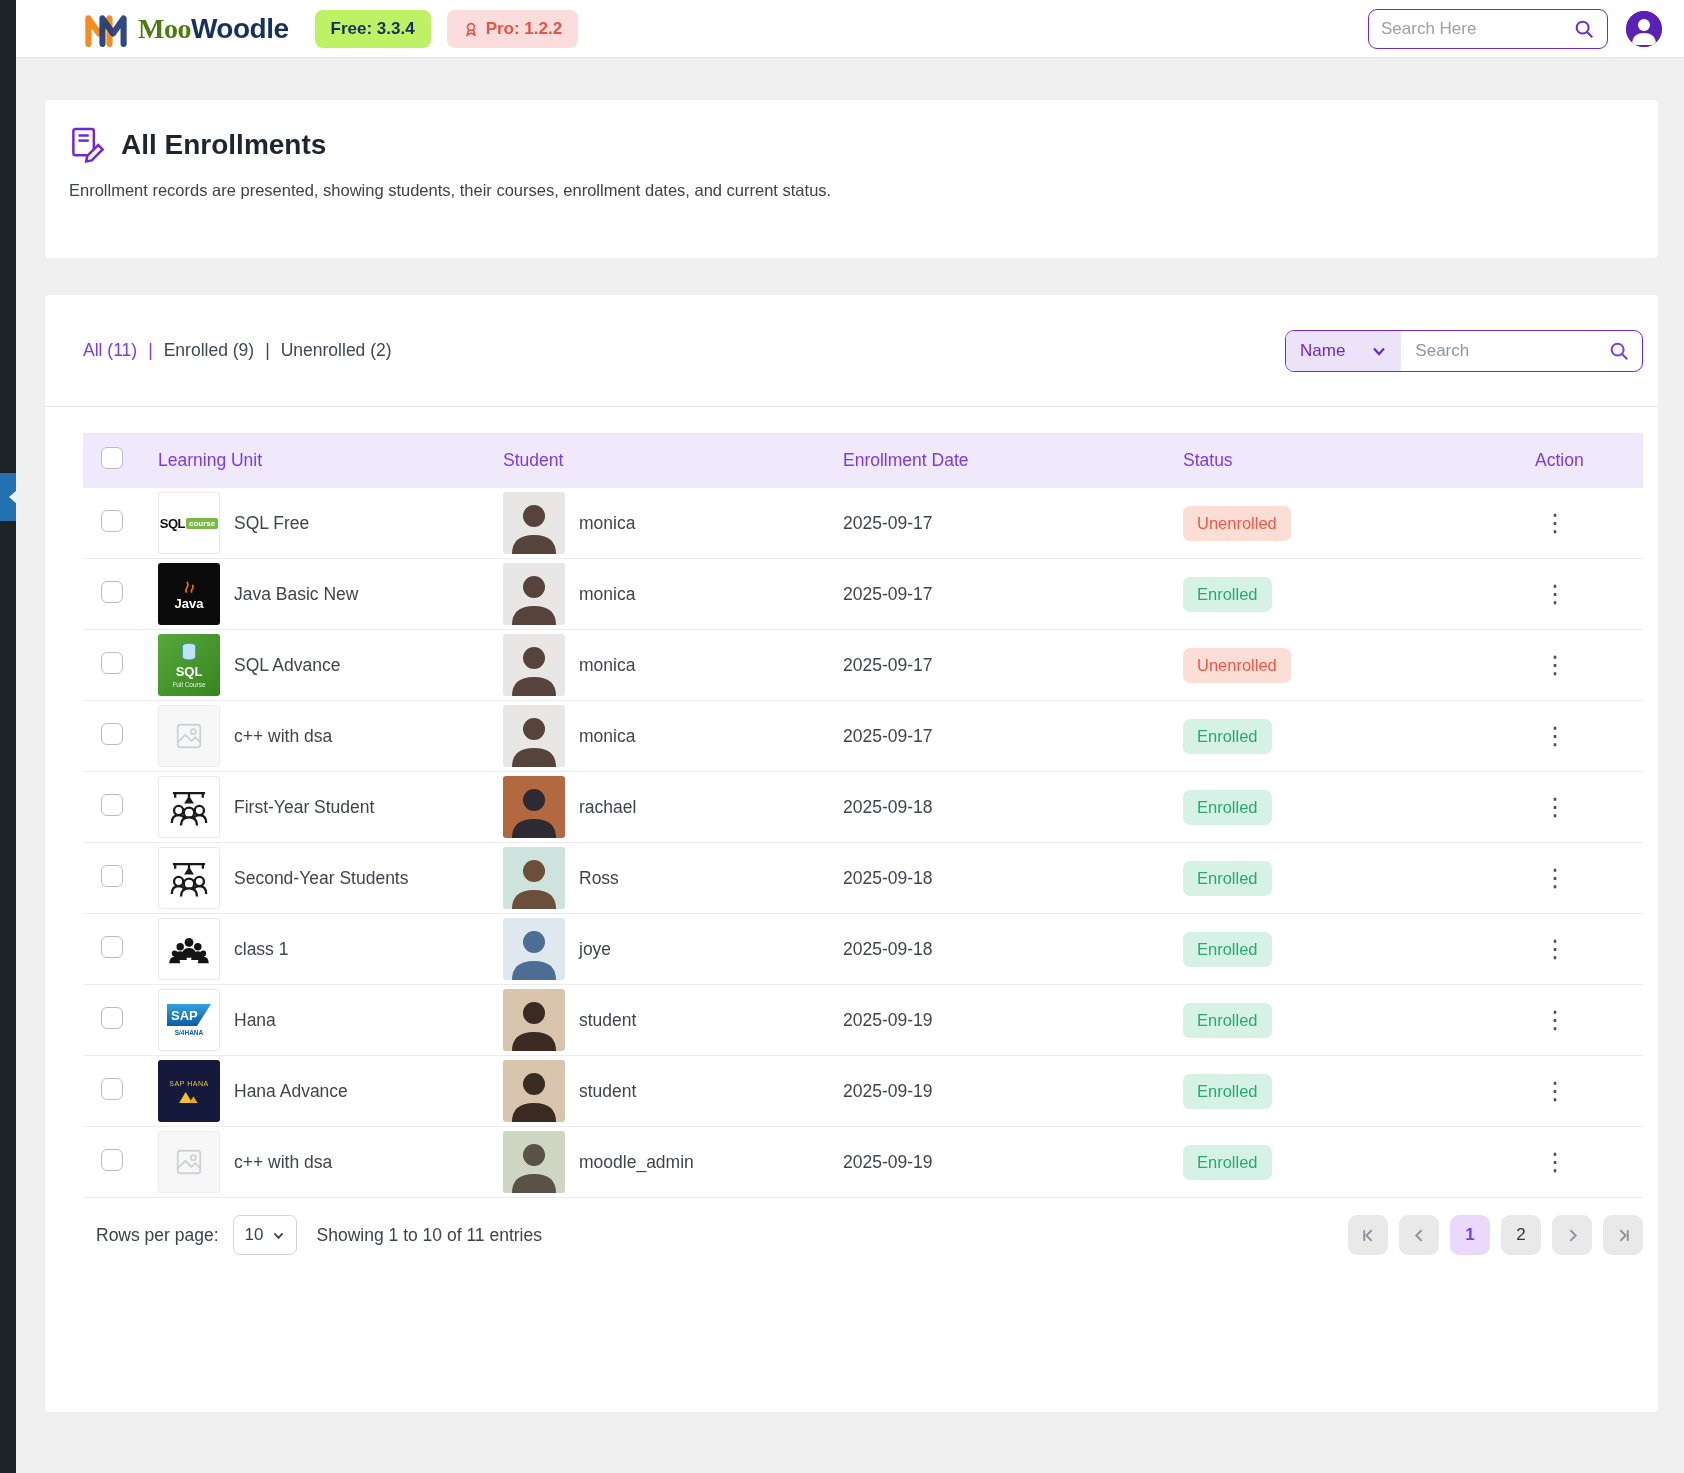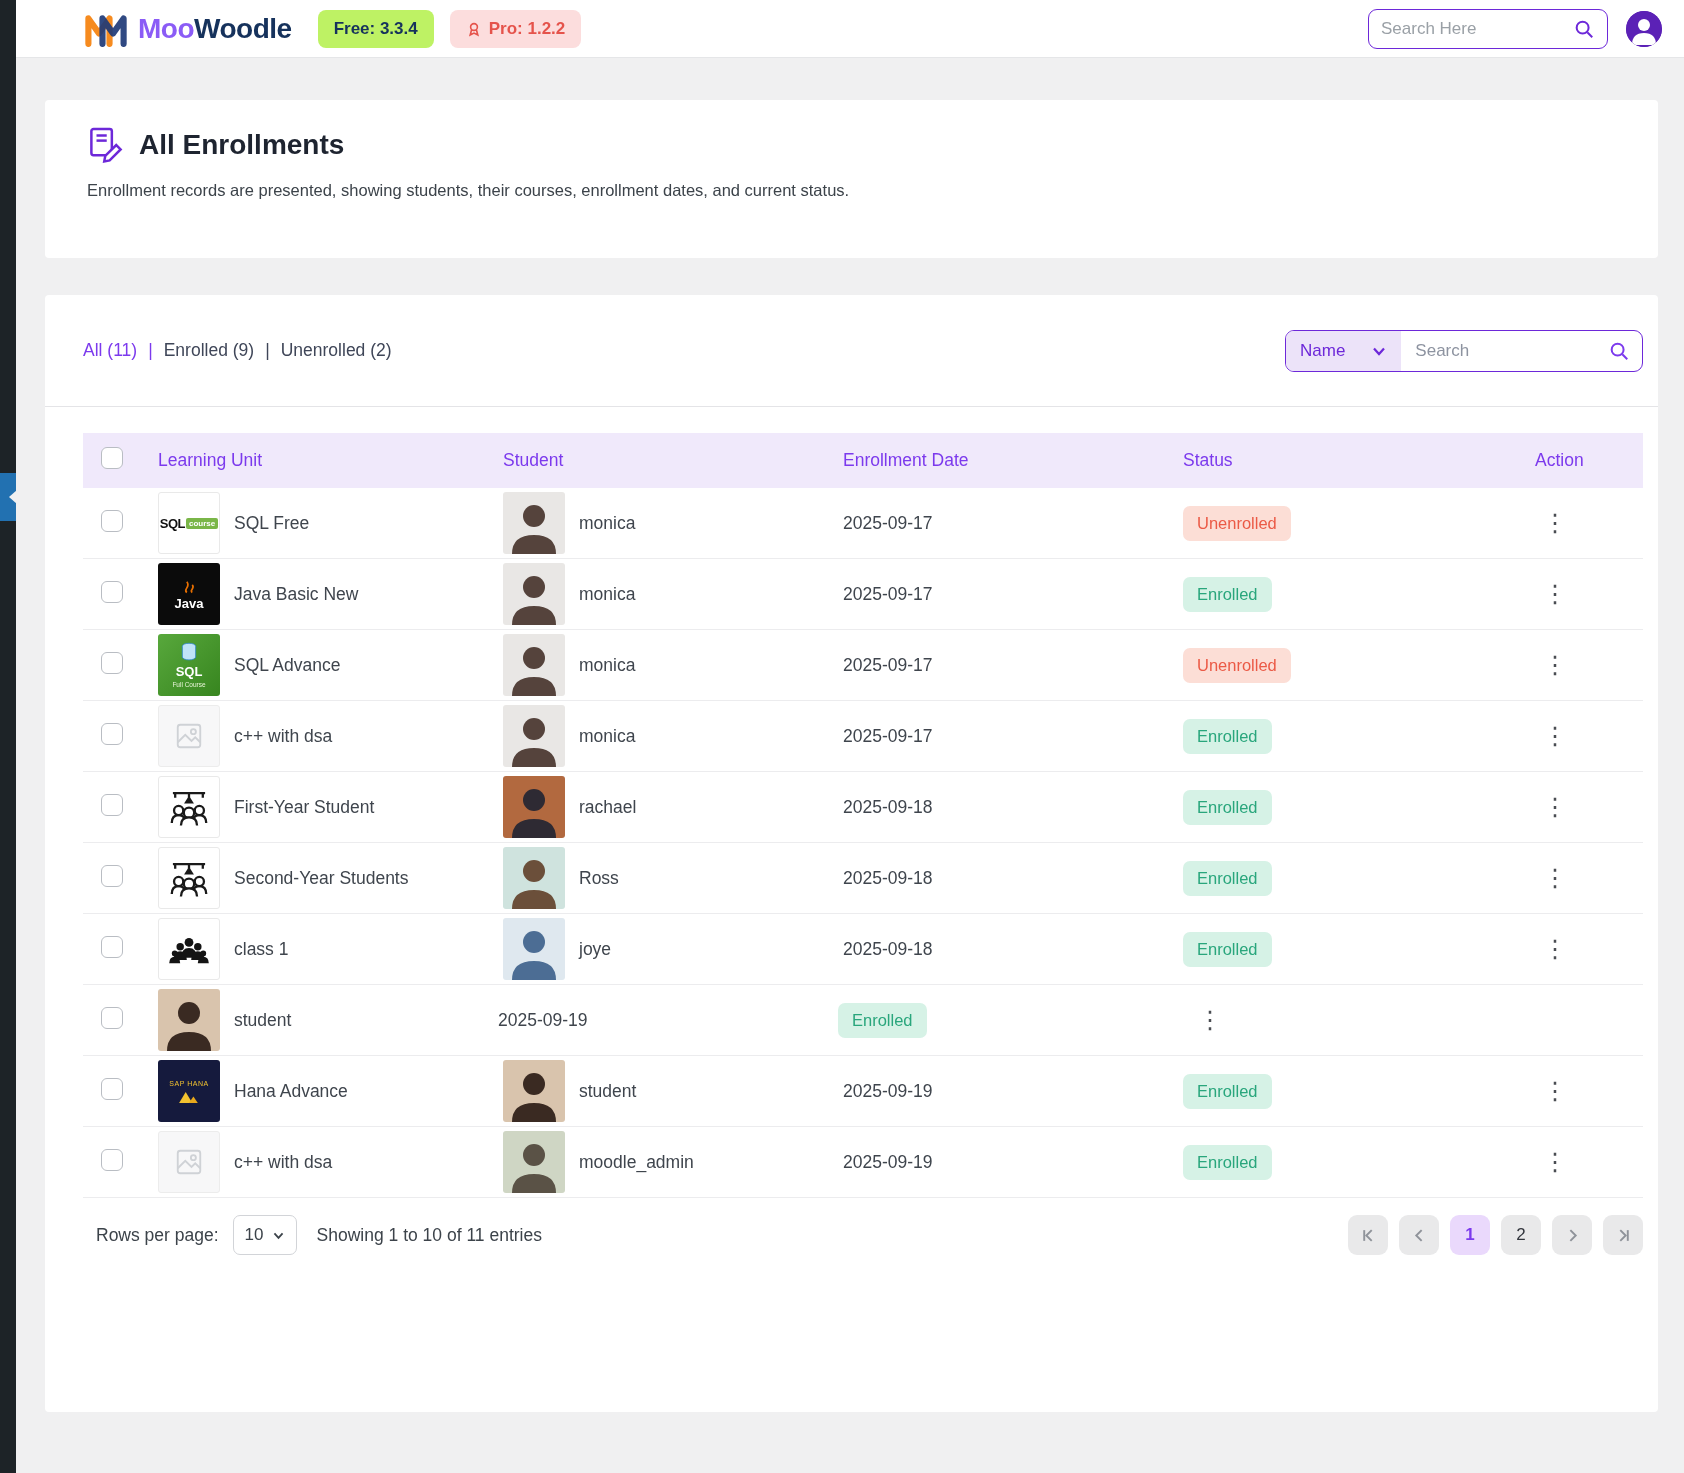--- a/index.html
+++ b/index.html
@@ -15,38 +15,38 @@
   .wp-strip { position:absolute; left:0; top:0; width:16px; height:1473px; background:#1d2327; z-index:5; }
   .wp-strip-active { position:absolute; left:0; top:473px; width:16px; height:48px; background:#2271b1; }
   .wp-strip-active::after { content:""; position:absolute; right:-1px; top:50%; transform:translateY(-50%);
     border:7px solid transparent; border-right:8px solid #f0f0f1; }
   
   .topbar { position:absolute; left:16px; top:0; width:1668px; height:58px; background:#ffffff;
     border-bottom:1px solid #e5e6e8; display:flex; align-items:center; padding:0 22px 0 68px; z-index:4; }
   .brand { display:flex; align-items:center; gap:10px; }
   .brand svg { width:44px; height:36px; }
   .brand-text { font-size:28px; font-weight:700; letter-spacing:-0.5px; }
-  .brand-text .p1 { color:#8b5cf6; }
+  .brand-text .p1 { color:#4d7c0f;font-family:Liberation Serif, serif; }
   .brand-text .p2 { color:#16325c; }
   .ver-badge { margin-left:26px; padding:9px 16px; border-radius:8px; font-size:17px; font-weight:600;
     display:flex; align-items:center; gap:7px; }
   .ver-badge.free { background:#bef264; color:#16325c; }
   .ver-badge.pro  { background:#fcdddd; color:#e5534b; margin-left:16px; }
   .topbar-spacer { flex:1; }
   .topsearch { width:240px; height:40px; border:1.6px solid #6d28d9; border-radius:9px;
     display:flex; align-items:center; padding:0 12px; background:#fff; }
   .topsearch input { flex:1; border:0; outline:0; font-size:17px; color:#3c434a; background:transparent;
     font-family:"Liberation Sans",sans-serif; min-width:0; }
   .topsearch input::placeholder { color:#9aa0a6; }
   .icon-purple { color:#6d28d9; }
   .user-btn { width:36px; height:36px; border-radius:50%; background:#5b21b6; margin-left:18px;
     display:flex; align-items:center; justify-content:center; overflow:hidden; cursor:pointer; }
   
   .card { background:#fff; border-radius:4px; position:absolute; left:45px; width:1613px; }
-  .card-head { top:100px; height:158px; padding:26px 42px; }
+  .card-head { top:100px; height:158px; padding:26px 24px; }
   .title-row { display:flex; align-items:center; gap:14px; }
   .title-row svg { width:38px; height:38px; }
   .page-title { font-size:28px; font-weight:600; color:#1e2430; }
   .page-desc { margin-top:17px; font-size:16.5px; color:#3c434a; }
   
   .card-table { top:295px; height:1117px; }
   .filter-bar { height:112px; display:flex; align-items:center; justify-content:space-between;
     padding:0 15px 0 38px; border-bottom:1px solid #e4e4e7; }
   .tabs { display:flex; align-items:center; font-size:17.5px; }
   .tab { text-decoration:none; color:#3f4658; cursor:pointer; }
@@ -379,20 +379,36 @@
               </svg></span>
       <span class="student-name">joye</span>
     </div>
     <div class="c3">2025-09-18</div>
     <div class="c4"><span class="badge enrolled">Enrolled</span></div>
     <div class="c5"><span class="kebab">⋮</span></div>
   </div>
 
   <div class="trow">
     <div class="c0"><span class="checkbox"></span></div>
+    <div class="c1">
+      <span class="thumb th-border th-sap">
+              <svg width="44" height="22" viewBox="0 0 44 22">
+                <defs>
+                  <linearGradient id="sapg" x1="0" y1="0" x2="0" y2="1">
+                    <stop offset="0" stop-color="#35a1dc"></stop>
+                    <stop offset="1" stop-color="#0b5ca8"></stop>
+                  </linearGradient>
+                </defs>
+                <polygon points="0,0 44,0 30,22 0,22" fill="url(#sapg)"></polygon>
+                <text x="4" y="16" font-size="13" font-weight="bold" fill="#fff" font-family="Liberation Sans, sans-serif">SAP</text>
+              </svg>
+              <i>S/4HANA</i>
+            </span>
+      <span class="course-name">Hana</span>
+    </div>
     <div class="c2">
       <span class="avatar"><svg width="62" height="62" viewBox="0 0 62 62">
                 <rect width="62" height="62" fill="#d9c4ad"></rect>
                 <circle cx="31" cy="24" r="11" fill="#3a2a22"></circle>
                 <path d="M9 62 Q9 43 31 43 Q53 43 53 62 Z" fill="#3a2a22"></path>
               </svg></span>
       <span class="student-name">student</span>
     </div>
     <div class="c3">2025-09-19</div>
     <div class="c4"><span class="badge enrolled">Enrolled</span></div>

